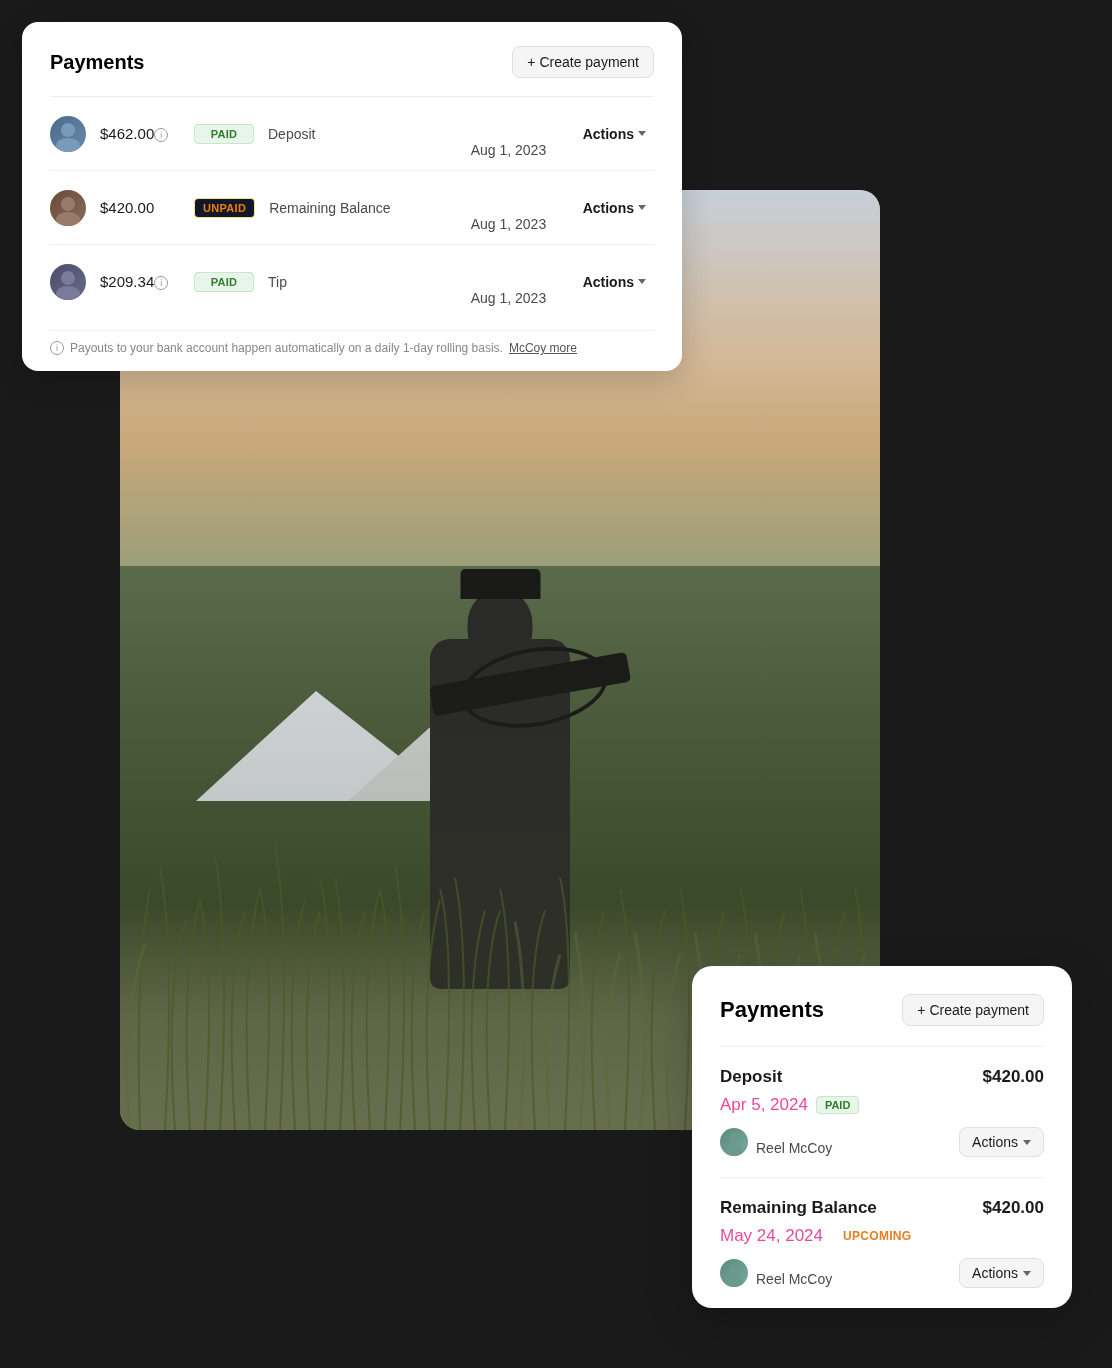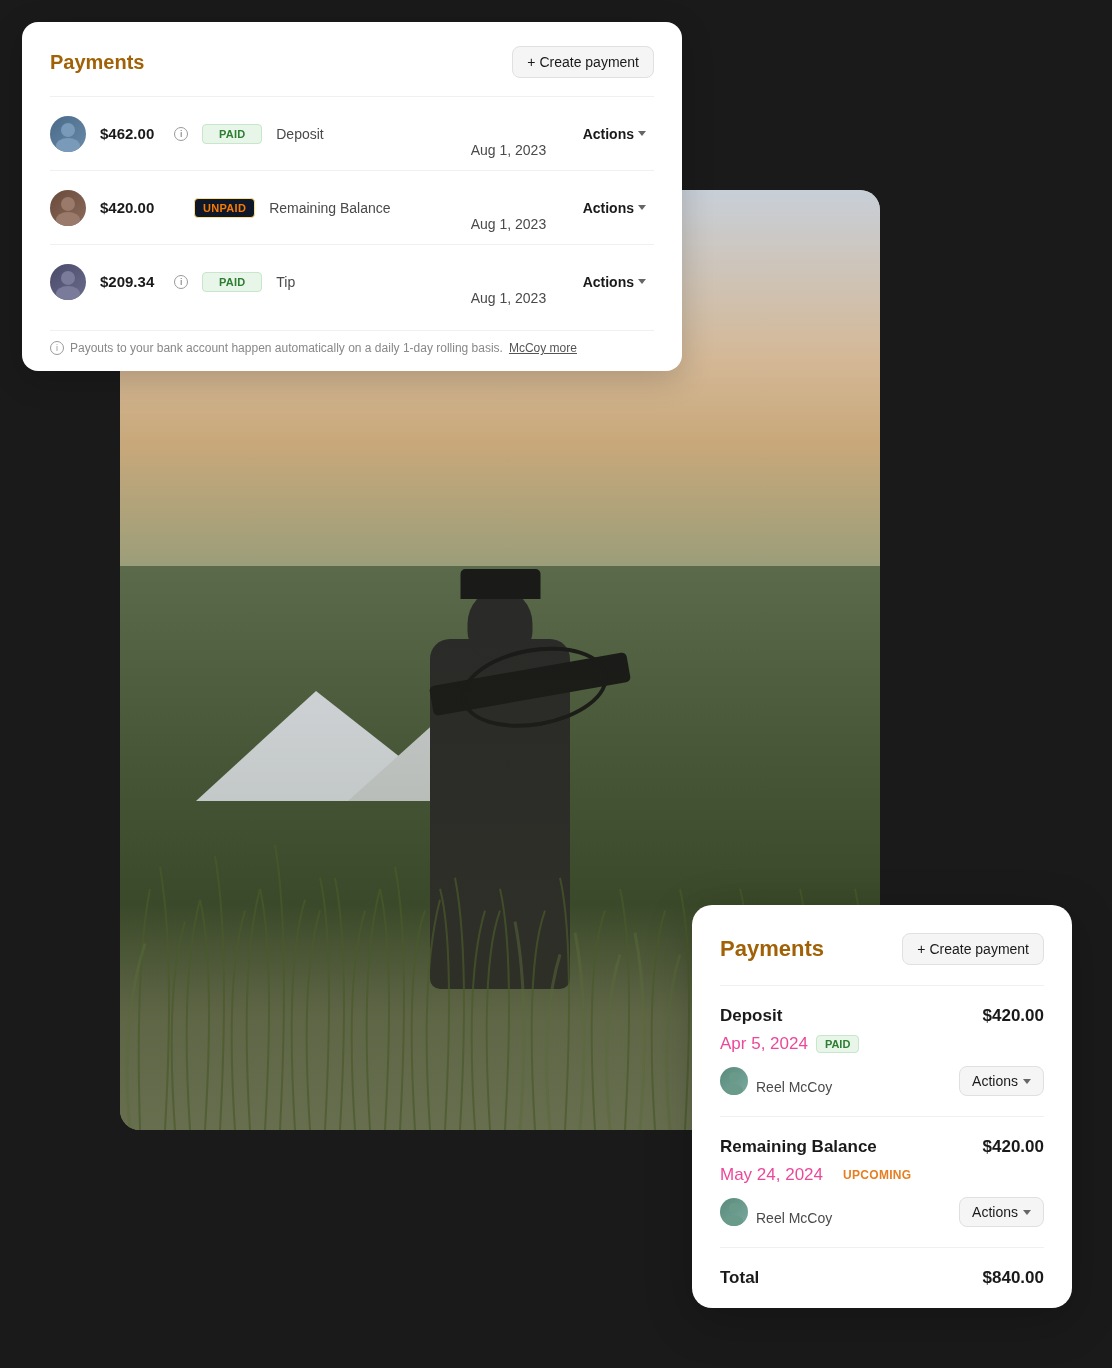--- a/index.html
+++ b/index.html
@@ -164,21 +164,21 @@
     .card-header {
       display: flex;
       align-items: center;
       justify-content: space-between;
       margin-bottom: 18px;
     }
 
     .card-title {
       font-size: 20px;
       font-weight: 700;
-      color: #a16207;
+      color: #000000;
     }
 
     .create-payment-btn {
       display: flex;
       align-items: center;
       gap: 5px;
       background: #f5f5f5;
       border: 1px solid #e0e0e0;
       border-radius: 8px;
       padding: 7px 14px;
@@ -208,26 +208,26 @@
       justify-content: center;
       font-size: 16px;
     }
 
     .avatar-1 { background: linear-gradient(135deg, #4a6a8a, #6a8aaa); }
     .avatar-2 { background: linear-gradient(135deg, #6a4a3a, #8a6a5a); }
     .avatar-3 { background: linear-gradient(135deg, #4a4a6a, #6a6a8a); }
 
     .amount {
       font-size: 15px;
-      font-weight: 700;
+      font-weight: 400;
       color: #1a1a1a;
       min-width: 80px;
       display: flex;
-      align-items: center;
-      gap: 20px;
+      align-items: flex-end;
+      gap: 0;
     }
 
     .info-icon {
       width: 14px;
       height: 14px;
       border-radius: 50%;
       border: 1.5px solid #999;
       display: inline-flex;
       align-items: center;
       justify-content: center;
@@ -668,17 +668,13 @@
         </div>
         <span class="avatar-name">Reel McCoy</span>
       </div>
       <button class="actions-btn-sm">
         <span>Actions</span>
         <span class="chevron-down"></span>
       </button>
     </div>
   </div>
 
-  <div class="total-row">
-    <span class="total-label">Total</span>
-    <span class="total-amount">$840.00</span>
-  </div>
 </div>
 
 </body></html>

